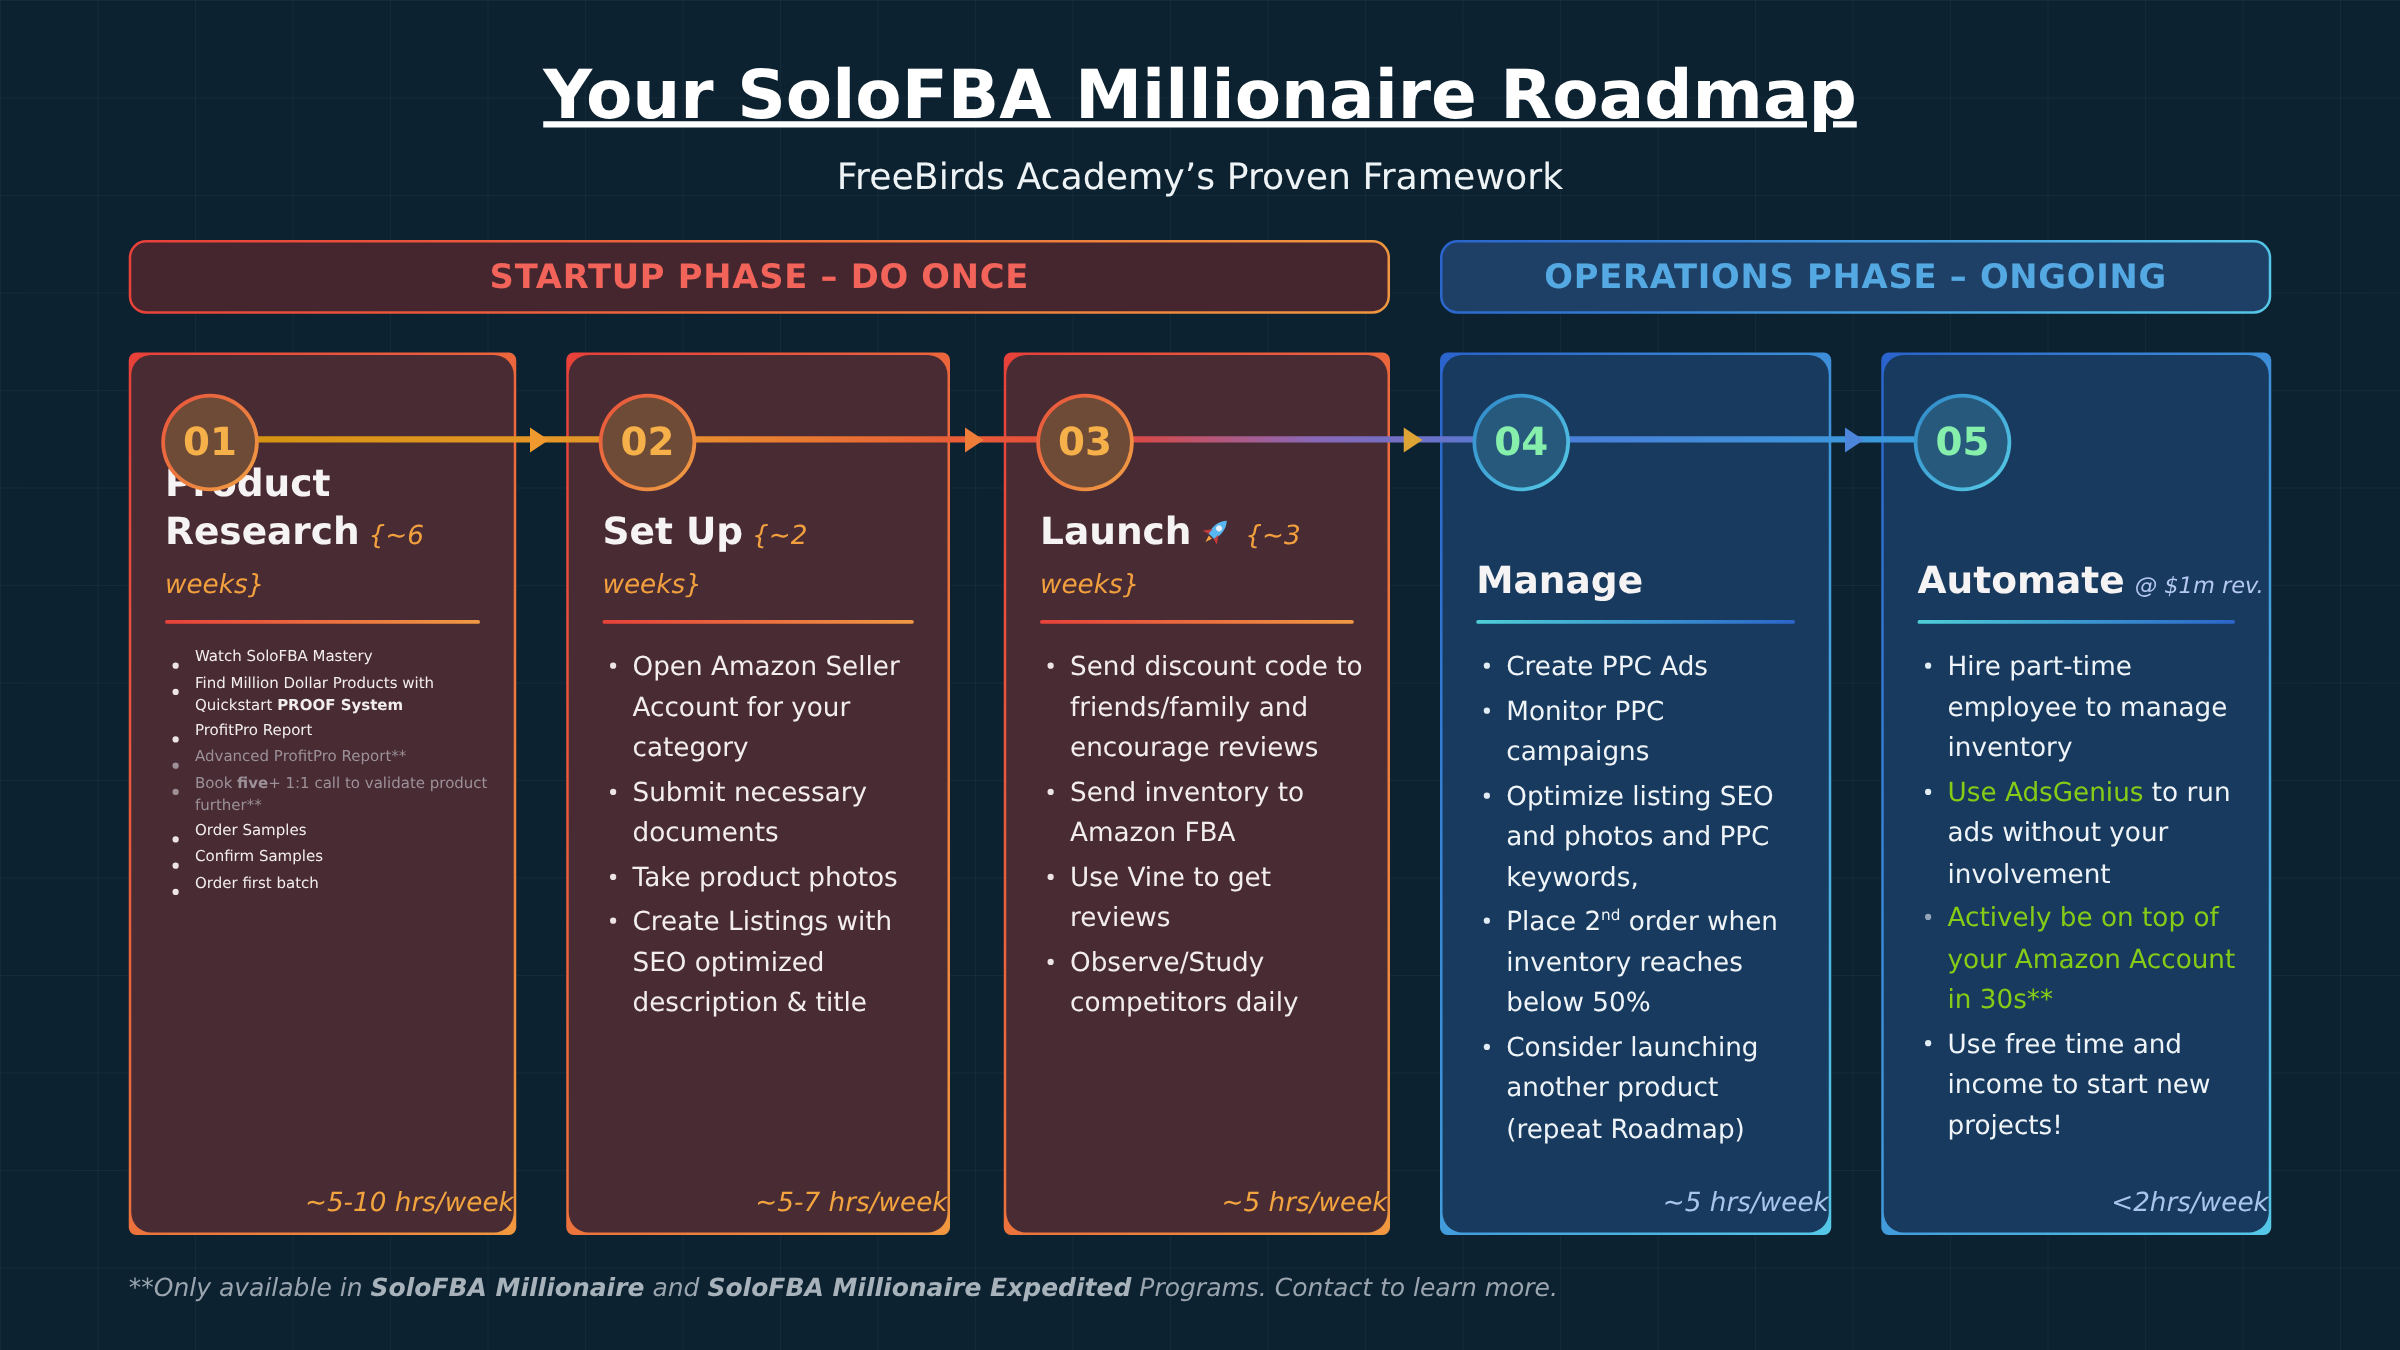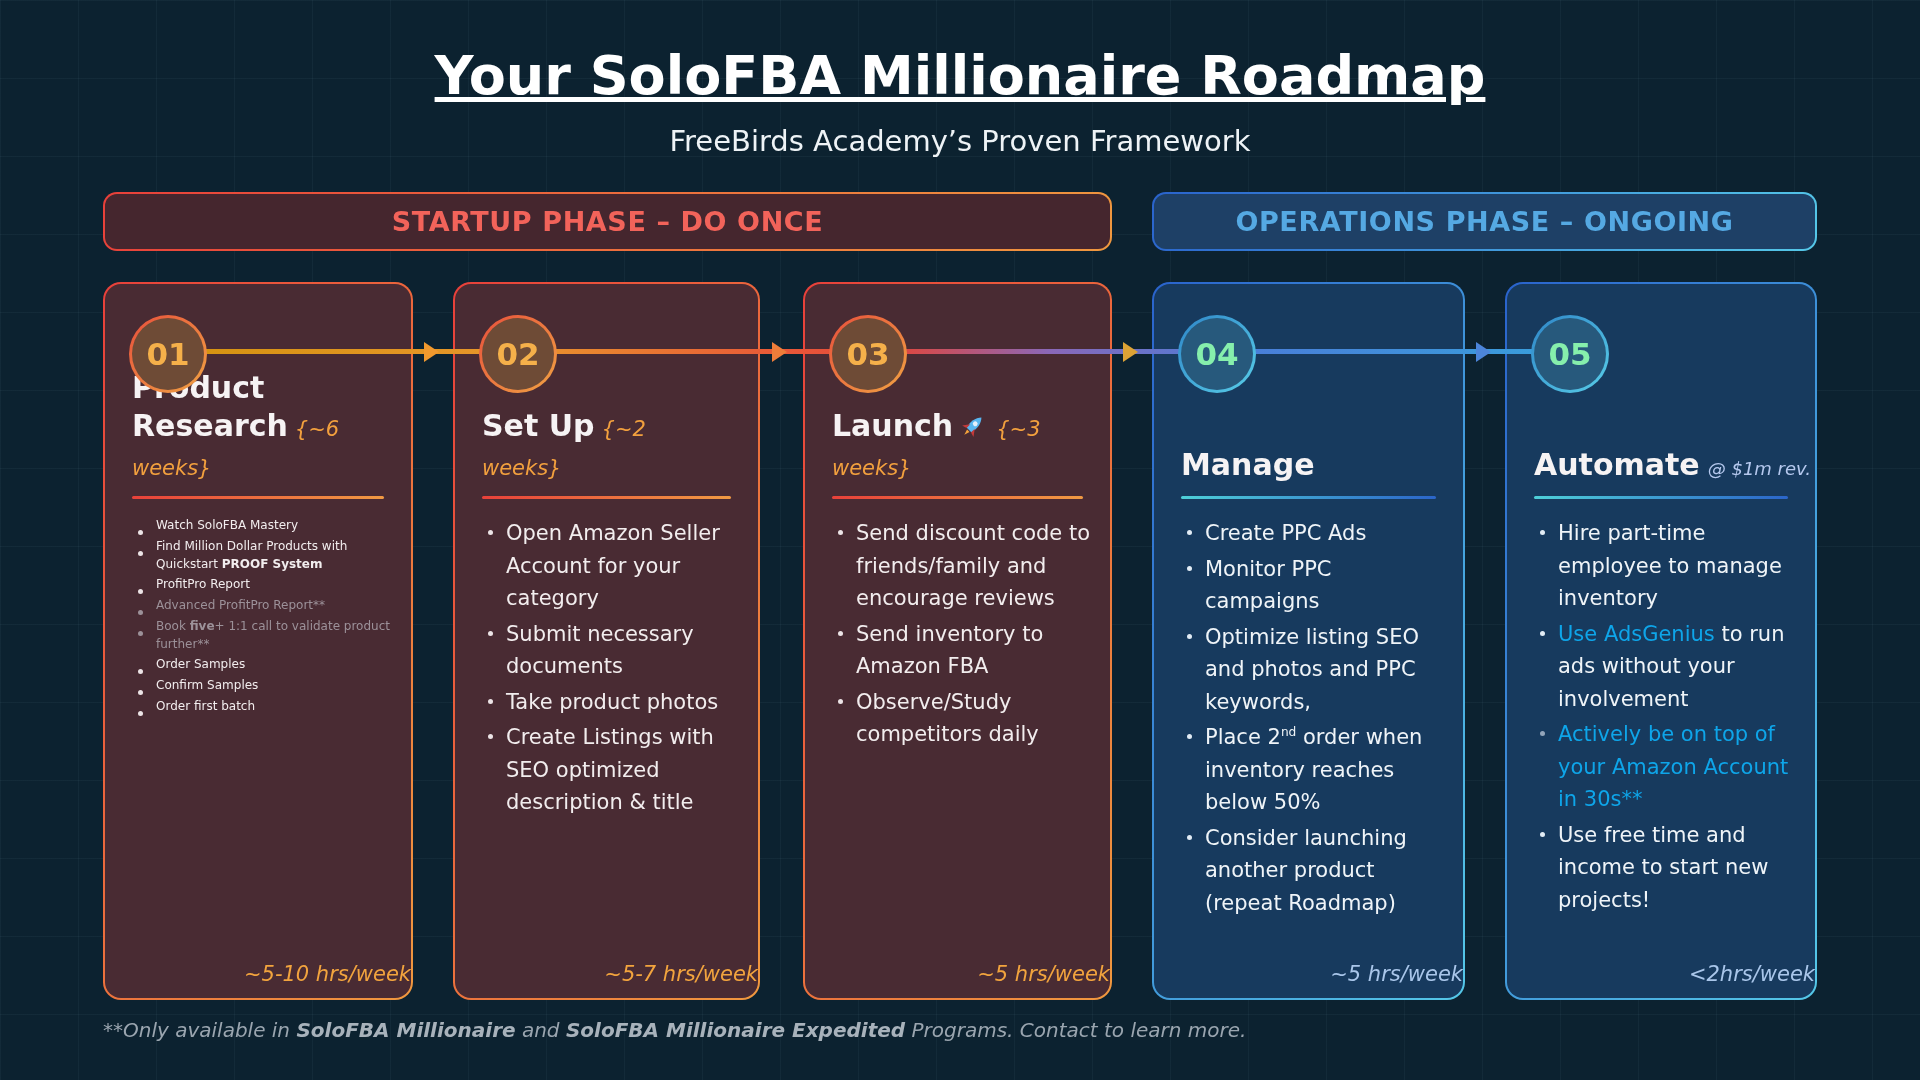--- a/index.html
+++ b/index.html
@@ -26,21 +26,21 @@
   
   .phase{position:absolute;top:192px;height:59px;border-radius:14px;padding:2px}
   .phase-red{left:103px;width:1009px;background:linear-gradient(120deg,#e8403a,#f0983f)}
   .phase-blue{left:1152px;width:665px;background:linear-gradient(120deg,#2a63cc,#55c8e8)}
   .phase-inner{width:100%;height:100%;border-radius:12px;display:flex;align-items:center;justify-content:center;
     font-size:27px;font-weight:bold;letter-spacing:.6px}
   .phase-red .phase-inner{background:#45262e;color:#f2635a}
   .phase-blue .phase-inner{background:#1e4066;color:#55a9e3}
   
   .cards-row{position:absolute;top:282px;height:722px;left:0;right:0}
-  .card{position:absolute;top:0;bottom:4px;border-radius:18px;padding:6px}
+  .card{position:absolute;top:0;bottom:16px;border-radius:6px;padding:6px}
   .card:nth-child(1){left:103px;width:310px}
   .card:nth-child(2){left:453px;width:307px}
   .card:nth-child(3){left:803px;width:309px}
   .card:nth-child(4){left:1152px;width:313px}
   .card:nth-child(5){left:1505px;width:312px}
   .theme-red{background:linear-gradient(120deg,#e8403a,#f0983f)}
   .theme-blue{background:linear-gradient(120deg,#2a63cc,#55c8e8)}
   .card-inner{position:absolute;inset:2px;border-radius:16px}
   .theme-red .card-inner{background:#492b33}
   .theme-blue .card-inner{background:#173a5e}
@@ -68,21 +68,21 @@
     font-size:21px;line-height:1.55}
   .card:nth-child(1) .items{font-size:12px;line-height:1.46}
   .theme-red .items{color:#f2edee}
   .theme-blue .items{color:#eff4f8}
   .items li{display:flex;margin:0 0 3px}
   .dot{flex:0 0 auto;width:5px;height:5px;border-radius:50%;margin:13px 13px 0 6px;background:#ece4e6}
   .theme-blue .dot{background:#e2ecf5}
   .li-muted .dot,.theme-red .li-muted .dot{background:#9c9199}
   .theme-blue .li-muted .dot{background:#93a5ba}
   .theme-red .muted{color:#9c9199}
-  .theme-blue .muted{color:#0ea5e9}
+  .theme-blue .muted{color:#84cc16}
   .b{font-weight:bold}
   .items sup{font-size:.58em;line-height:0}
   
   .hours{position:absolute;left:0;right:0;bottom:12px;text-align:right;font-style:italic;font-size:21px}
   .theme-red .hours{color:#f2a43e}
   .theme-blue .hours{color:#a9c6ea}
   
   .connector{position:absolute;top:349px;left:165px;width:1405px;height:5px;border-radius:3px;
     background:linear-gradient(90deg,#d3930f 0%,#e8962c 25%,#e85838 44%,#e0463c 52%,#8a68b8 63%,#4a7cd8 76%,#38a0dc 100%)}
   .arrow{position:absolute;top:342px;width:0;height:0;border-top:10px solid transparent;border-bottom:10px solid transparent}
@@ -215,20 +215,24 @@
           <li>
             <span class="dot"></span>
             <span class="item-text"><span>Send discount code to friends/family and encourage reviews</span></span>
           </li>
           <li>
             <span class="dot"></span>
             <span class="item-text"><span>Send inventory to Amazon FBA</span></span>
           </li>
           <li>
             <span class="dot"></span>
+            <span class="item-text"><span>Use Vine to get reviews</span></span>
+          </li>
+          <li>
+            <span class="dot"></span>
             <span class="item-text"><span>Observe/Study competitors daily</span></span>
           </li>
         </ul>
         <div class="hours">~5 hrs/week</div>
       </div>
     </section>
     <section class="card theme-blue">
       <div class="card-inner">
         <div class="badge">
           <div class="badge-inner">

